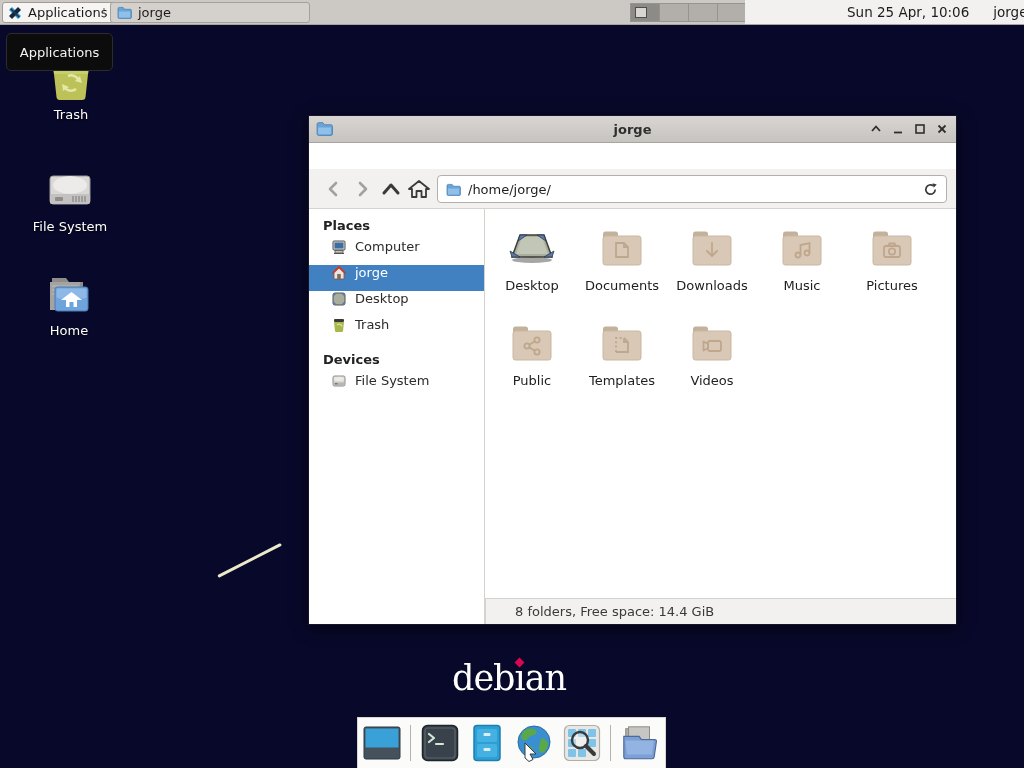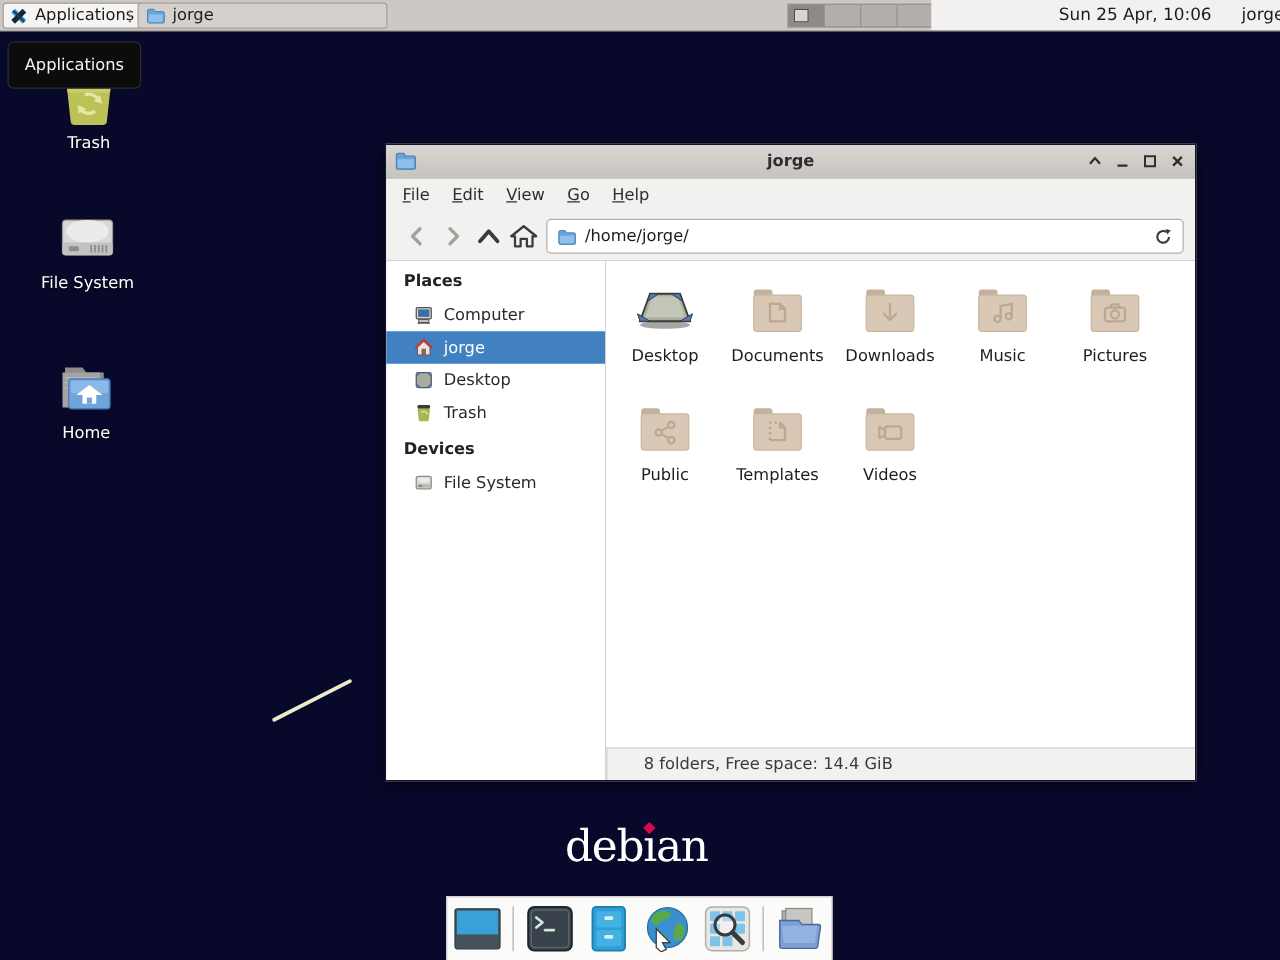--- a/index.html
+++ b/index.html
@@ -21,21 +21,21 @@
   .user-label { color:#1b1b1b; font-size:13.5px; }
   .tray-ic { width:20px; height:20px; display:block; }
 
   
   .tooltip { position:absolute; left:6px; top:33px; width:107px; height:38px; background:#0c0c0c; border:1px solid #2c2c2c; border-radius:5px; color:#f4f4f4; display:flex; align-items:center; justify-content:center; z-index:30; }
 
   
   .desk-icon { position:absolute; width:110px; display:flex; flex-direction:column; align-items:center; gap:5px; color:#ffffff; text-shadow:0 1px 2px rgba(0,0,0,.8); }
   .desk-icon.trash { left:16px; top:52px; }
   .desk-icon.fs { left:15px; top:168px; }
-  .desk-icon.home { left:14px; top:288px; }
+  .desk-icon.home { left:14px; top:272px; }
 
   
   .stray-line { position:absolute; left:218px; top:575px; width:71px; height:3px; background:#ebebc9; border-radius:2px; transform:rotate(-27deg); transform-origin:0 50%; }
 
   
   .window { position:absolute; left:308px; top:115px; width:649px; height:510px; background:#ffffff; border:1px solid #14142e; box-shadow:0 3px 14px rgba(0,0,0,.55); }
   .titlebar { position:absolute; left:0; top:0; right:0; height:27px; background:linear-gradient(#d8d5d2,#c7c4c0); border-bottom:1px solid #a8a5a1; }
   .titlebar .win-icon { position:absolute; left:7px; top:5px; }
   .title-text { position:absolute; left:0; right:0; top:6px; text-align:center; font-weight:bold; color:#2e2e2e; }
   .win-btns { position:absolute; right:7px; top:6px; display:flex; gap:8px; }
@@ -46,21 +46,21 @@
   .menu-item span { display:inline-block; }
   .menu-item span::first-letter { text-decoration:underline; }
 
   .fm-toolbar { position:absolute; left:0; top:53px; right:0; height:40px; background:#f2f1ef; border-bottom:1px solid #d6d3cf; }
   .nav-btn { position:absolute; top:8px; width:24px; height:24px; display:flex; align-items:center; justify-content:center; border-radius:3px; }
   .path-entry { position:absolute; left:128px; top:6px; width:510px; height:28px; background:#ffffff; border:1px solid #b3b0ac; border-radius:4px; display:flex; align-items:center; gap:7px; padding:0 8px; }
   .path-text { flex:1; color:#1c1c1c; }
 
   .sidebar { position:absolute; left:0; top:93px; width:176px; bottom:0; background:#ffffff; border-right:1px solid #d5d2ce; }
   .side-header { padding:9px 0 6px 14px; font-weight:bold; color:#222222; }
-  .side-row { height:26px; display:flex; align-items:center; gap:8px; padding-left:22px; color:#2b2b2b; }
+  .side-row { height:26px; display:flex; align-items:flex-start; gap:8px; padding-left:22px; color:#2b2b2b; }
   .side-row.selected { background:#4181c2; color:#ffffff; }
   .side-row svg { flex:0 0 auto; }
 
   .main-area { position:absolute; left:176px; top:93px; right:0; bottom:26px; background:#ffffff; overflow:hidden; }
   .file-item { position:absolute; width:90px; display:flex; flex-direction:column; align-items:center; gap:6px; color:#1e1e1e; }
   .file-item svg { display:block; }
 
   .statusbar { position:absolute; left:176px; right:0; bottom:0; height:26px; background:#f2f1ef; border-top:1px solid #d5d2ce; border-left:1px solid #d5d2ce; display:flex; align-items:center; padding-left:29px; color:#3a3a3a; }
 
   
@@ -208,27 +208,20 @@
         </svg>
       <svg viewBox="0 0 14 14">
           <g stroke="#2f2f2f" stroke-width="1.8">
             <line x1="3.5" y1="3.5" x2="10.5" y2="10.5"></line>
             <line x1="10.5" y1="3.5" x2="3.5" y2="10.5"></line>
           </g>
         </svg>
     </div>
   </div>
 
-  <div class="menubar">
-    <div class="menu-item"><span>File</span></div>
-    <div class="menu-item"><span>Edit</span></div>
-    <div class="menu-item"><span>View</span></div>
-    <div class="menu-item"><span>Go</span></div>
-    <div class="menu-item"><span>Help</span></div>
-  </div>
 
   <div class="fm-toolbar">
     <div class="nav-btn" style="left:12px">
       <svg width="16" height="18" viewBox="0 0 16 18">
           <polyline points="11,3 5,9 11,15" fill="none" stroke="#a3a19d" stroke-width="2.6" stroke-linecap="round" stroke-linejoin="round"></polyline>
         </svg>
     </div>
     <div class="nav-btn" style="left:42px">
       <svg width="16" height="18" viewBox="0 0 16 18">
           <polyline points="5,3 11,9 5,15" fill="none" stroke="#a3a19d" stroke-width="2.6" stroke-linecap="round" stroke-linejoin="round"></polyline>

